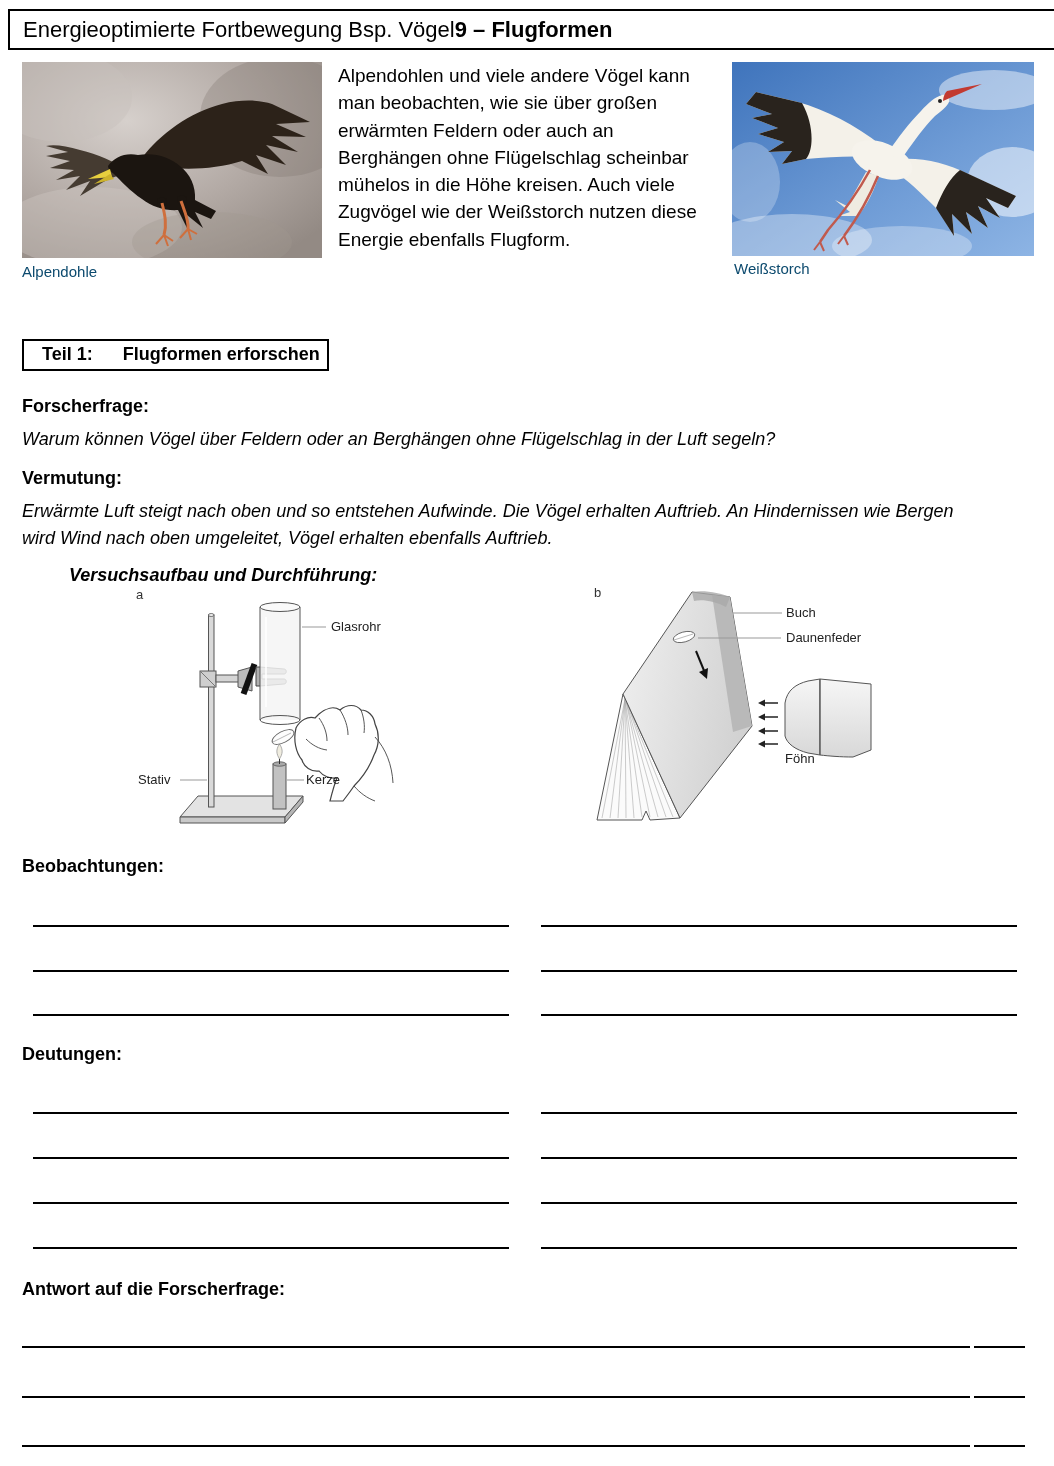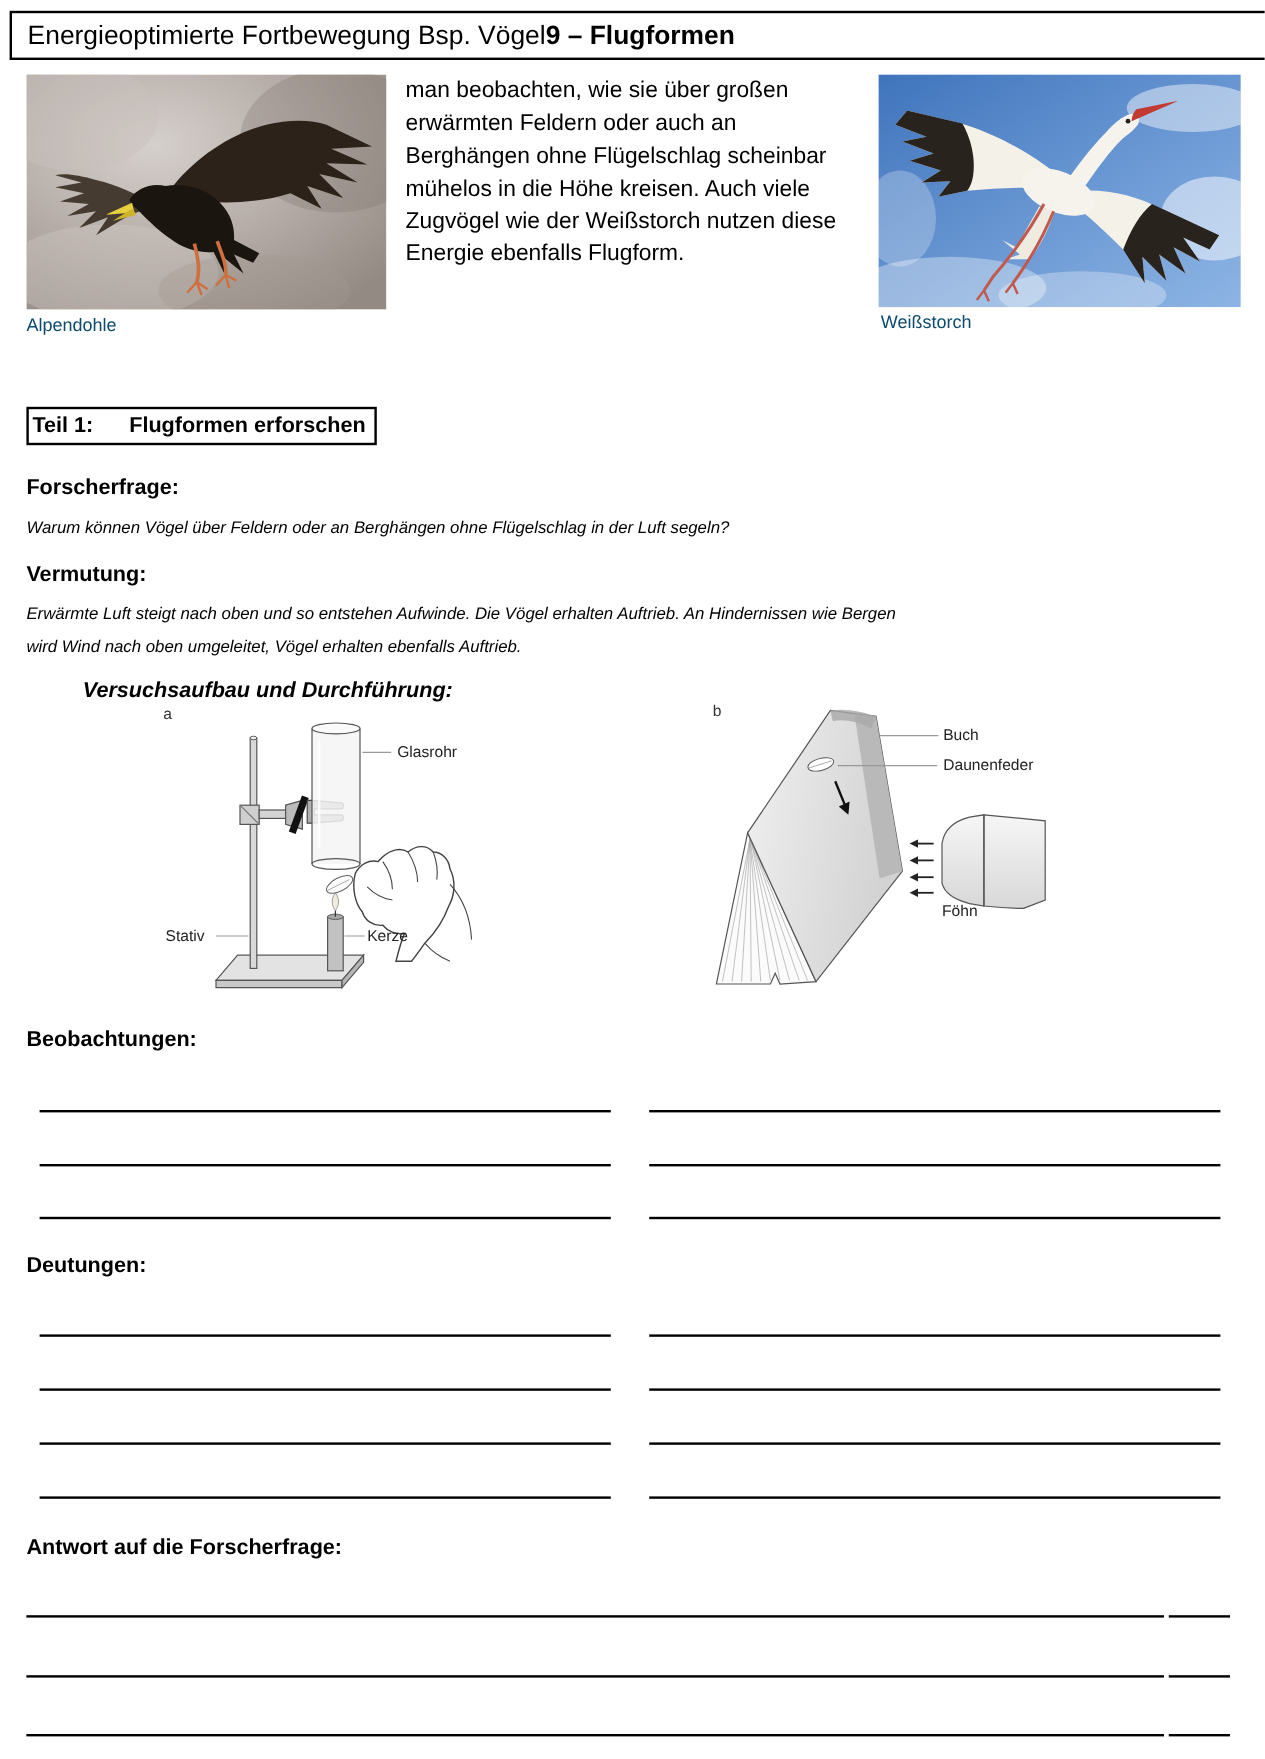--- a/index.html
+++ b/index.html
@@ -17,26 +17,26 @@
     border:2px solid #000;
     display:flex;align-items:center;
     padding-left:13px;box-sizing:content-box;
     font-size:22px;white-space:nowrap;
   }
   .title-bold{font-weight:700;}
   .caption{font-size:15px;color:#0c4a6e;}
   .intro{left:338px;top:62px;font-size:19px;line-height:27.3px;white-space:nowrap;}
   .h{font-weight:700;font-size:18px;white-space:nowrap;}
   .hi{font-weight:700;font-style:italic;font-size:18px;white-space:nowrap;}
-  .it{font-style:italic;font-size:14px;line-height:27px;white-space:nowrap;}
+  .it{font-style:italic;font-size:18px;line-height:27px;white-space:nowrap;}
   .teil-box{
     left:22px;top:339px;height:26px;
     border:2px solid #000;
     display:inline-flex;align-items:center;
-    padding:0 7px 2px 3px;
+    padding:0 7px 2px 18px;
     font-weight:700;font-size:18px;white-space:nowrap;
   }
   .teil-gap{display:inline-block;width:30px;}
   .wline{position:absolute;height:0;border-top:2px solid #000;}
   svg text{font-family:"Liberation Sans",sans-serif;}
   .photo{display:block;}
 </style>
 </head>
 <body>
 
@@ -120,20 +120,21 @@
       </g>
       <g stroke="#c05a4e" stroke-width="2" fill="none">
         <path d="M88,180 L82,188 M88,180 L92,189"></path>
         <path d="M112,174 L106,182 M112,174 L116,183"></path>
       </g>
     </svg>
   </div>
   <div class="abs caption" style="left:734px;top:260px;">Weißstorch</div>
 
   <div class="abs intro">
+    <div>Alpendohlen und viele andere Vögel kann</div>
     <div>man beobachten, wie sie über großen</div>
     <div>erwärmten Feldern oder auch an</div>
     <div>Berghängen ohne Flügelschlag scheinbar</div>
     <div>mühelos in die Höhe kreisen. Auch viele</div>
     <div>Zugvögel wie der Weißstorch nutzen diese</div>
     <div>Energie ebenfalls Flugform.</div>
   </div>
 
   <div class="abs teil-box">
     <span>Teil 1:</span>

